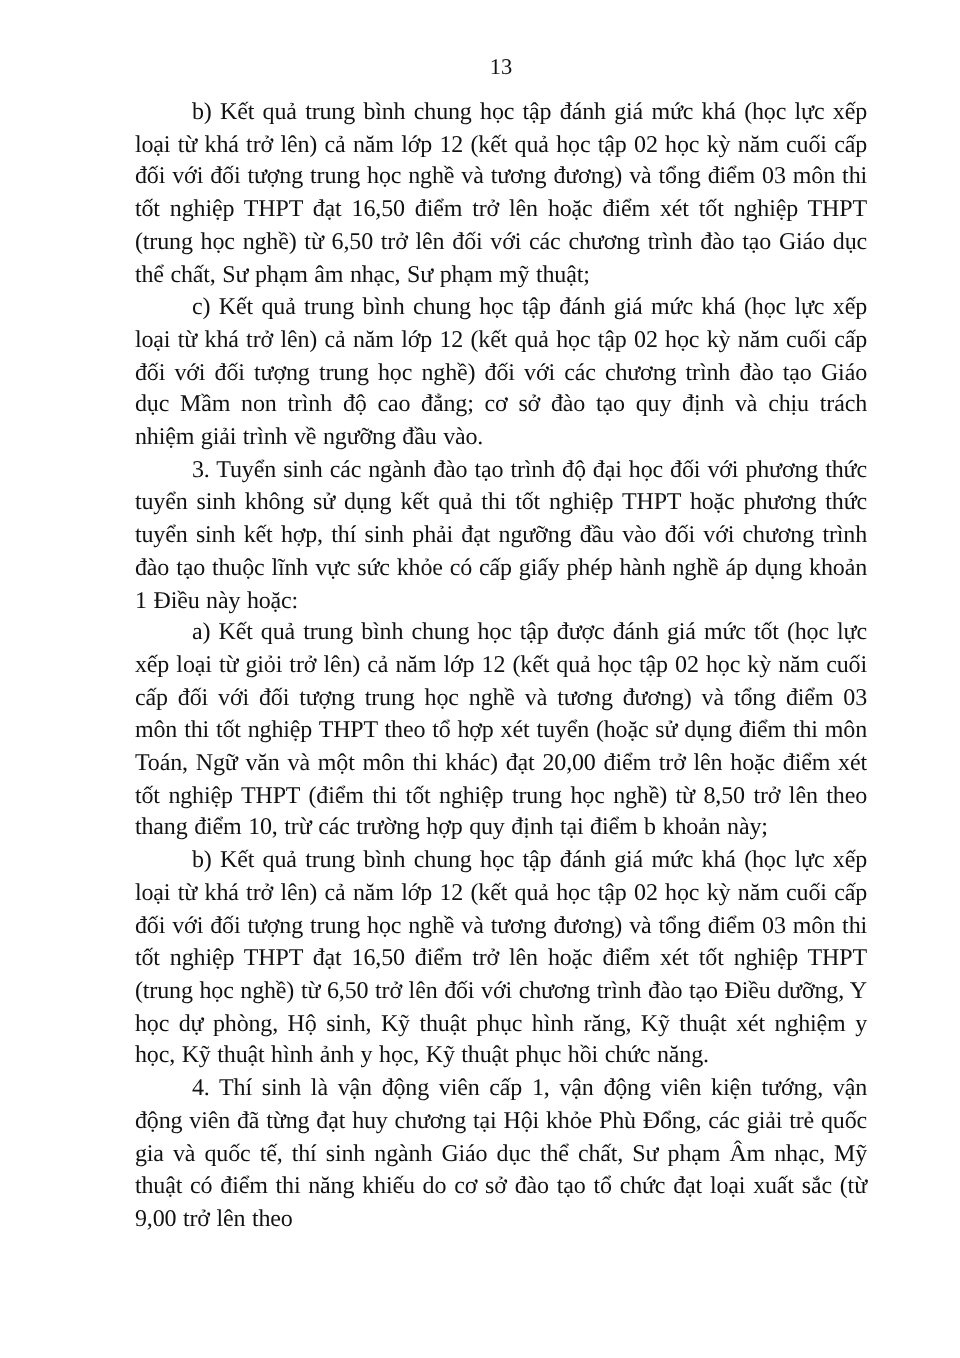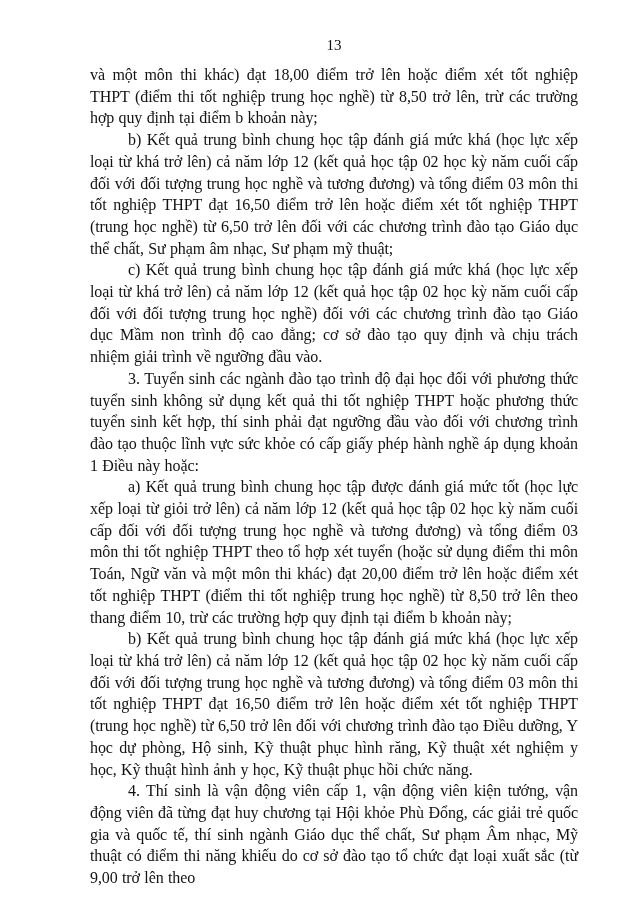--- a/index.html
+++ b/index.html
@@ -41,21 +41,20 @@
     text-indent: 38px;
   }
 </style>
 </head>
 <body>
 
 <div class="page">
   <div class="page-number">13</div>
 
   <div class="content">
-    <p class="para">và một môn thi khác) đạt 18,00 điểm trở lên hoặc điểm xét tốt nghiệp THPT (điểm thi tốt nghiệp trung học nghề) từ 8,50 trở lên, trừ các trường hợp quy định tại điểm b khoản này;</p>
     <p class="para indent">b) Kết quả trung bình chung học tập đánh giá mức khá (học lực xếp loại từ khá trở lên) cả năm lớp 12 (kết quả học tập 02 học kỳ năm cuối cấp đối với đối tượng trung học nghề và tương đương) và tổng điểm 03 môn thi tốt nghiệp THPT đạt 16,50 điểm trở lên hoặc điểm xét tốt nghiệp THPT (trung học nghề) từ 6,50 trở lên đối với các chương trình đào tạo Giáo dục thể chất, Sư phạm âm nhạc, Sư phạm mỹ thuật;</p>
     <p class="para indent">c) Kết quả trung bình chung học tập đánh giá mức khá (học lực xếp loại từ khá trở lên) cả năm lớp 12 (kết quả học tập 02 học kỳ năm cuối cấp đối với đối tượng trung học nghề) đối với các chương trình đào tạo Giáo dục Mầm non trình độ cao đẳng; cơ sở đào tạo quy định và chịu trách nhiệm giải trình về ngưỡng đầu vào.</p>
     <p class="para indent">3. Tuyển sinh các ngành đào tạo trình độ đại học đối với phương thức tuyển sinh không sử dụng kết quả thi tốt nghiệp THPT hoặc phương thức tuyển sinh kết hợp, thí sinh phải đạt ngưỡng đầu vào đối với chương trình đào tạo thuộc lĩnh vực sức khỏe có cấp giấy phép hành nghề áp dụng khoản 1 Điều này hoặc:</p>
     <p class="para indent">a) Kết quả trung bình chung học tập được đánh giá mức tốt (học lực xếp loại từ giỏi trở lên) cả năm lớp 12 (kết quả học tập 02 học kỳ năm cuối cấp đối với đối tượng trung học nghề và tương đương) và tổng điểm 03 môn thi tốt nghiệp THPT theo tổ hợp xét tuyển (hoặc sử dụng điểm thi môn Toán, Ngữ văn và một môn thi khác) đạt 20,00 điểm trở lên hoặc điểm xét tốt nghiệp THPT (điểm thi tốt nghiệp trung học nghề) từ 8,50 trở lên theo thang điểm 10, trừ các trường hợp quy định tại điểm b khoản này;</p>
     <p class="para indent">b) Kết quả trung bình chung học tập đánh giá mức khá (học lực xếp loại từ khá trở lên) cả năm lớp 12 (kết quả học tập 02 học kỳ năm cuối cấp đối với đối tượng trung học nghề và tương đương) và tổng điểm 03 môn thi tốt nghiệp THPT đạt 16,50 điểm trở lên hoặc điểm xét tốt nghiệp THPT (trung học nghề) từ 6,50 trở lên đối với chương trình đào tạo Điều dưỡng, Y học dự phòng, Hộ sinh, Kỹ thuật phục hình răng, Kỹ thuật xét nghiệm y học, Kỹ thuật hình ảnh y học, Kỹ thuật phục hồi chức năng.</p>
     <p class="para indent">4. Thí sinh là vận động viên cấp 1, vận động viên kiện tướng, vận động viên đã từng đạt huy chương tại Hội khỏe Phù Đổng, các giải trẻ quốc gia và quốc tế, thí sinh ngành Giáo dục thể chất, Sư phạm Âm nhạc, Mỹ thuật có điểm thi năng khiếu do cơ sở đào tạo tổ chức đạt loại xuất sắc (từ 9,00 trở lên theo</p>
   </div>
 </div>
 
 </body></html>

